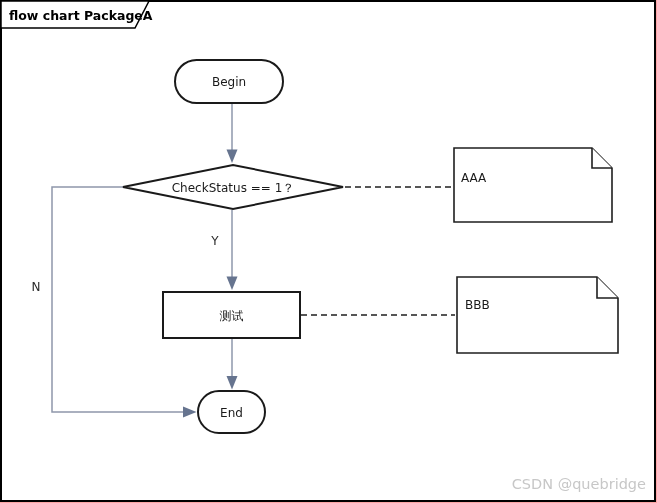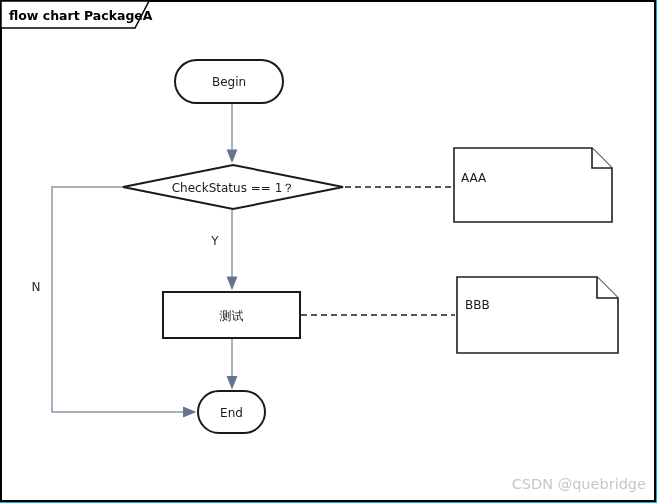--- a/index.html
+++ b/index.html
@@ -5,21 +5,21 @@
   html, body {
     margin: 0;
     padding: 0;
     background: #ffffff;
     font-family: "DejaVu Sans", "Liberation Sans", sans-serif;
   }
   .stage {
     position: relative;
     width: 657px;
     height: 503px;
-    background: #0ea5e9;
+    background: #fca5a5;
     overflow: hidden;
     text-align: center;
   }
   svg { display: block; }
   .frame-rect {
     fill: #ffffff;
     stroke: #000000;
     stroke-width: 2;
   }
   .title-tab {

